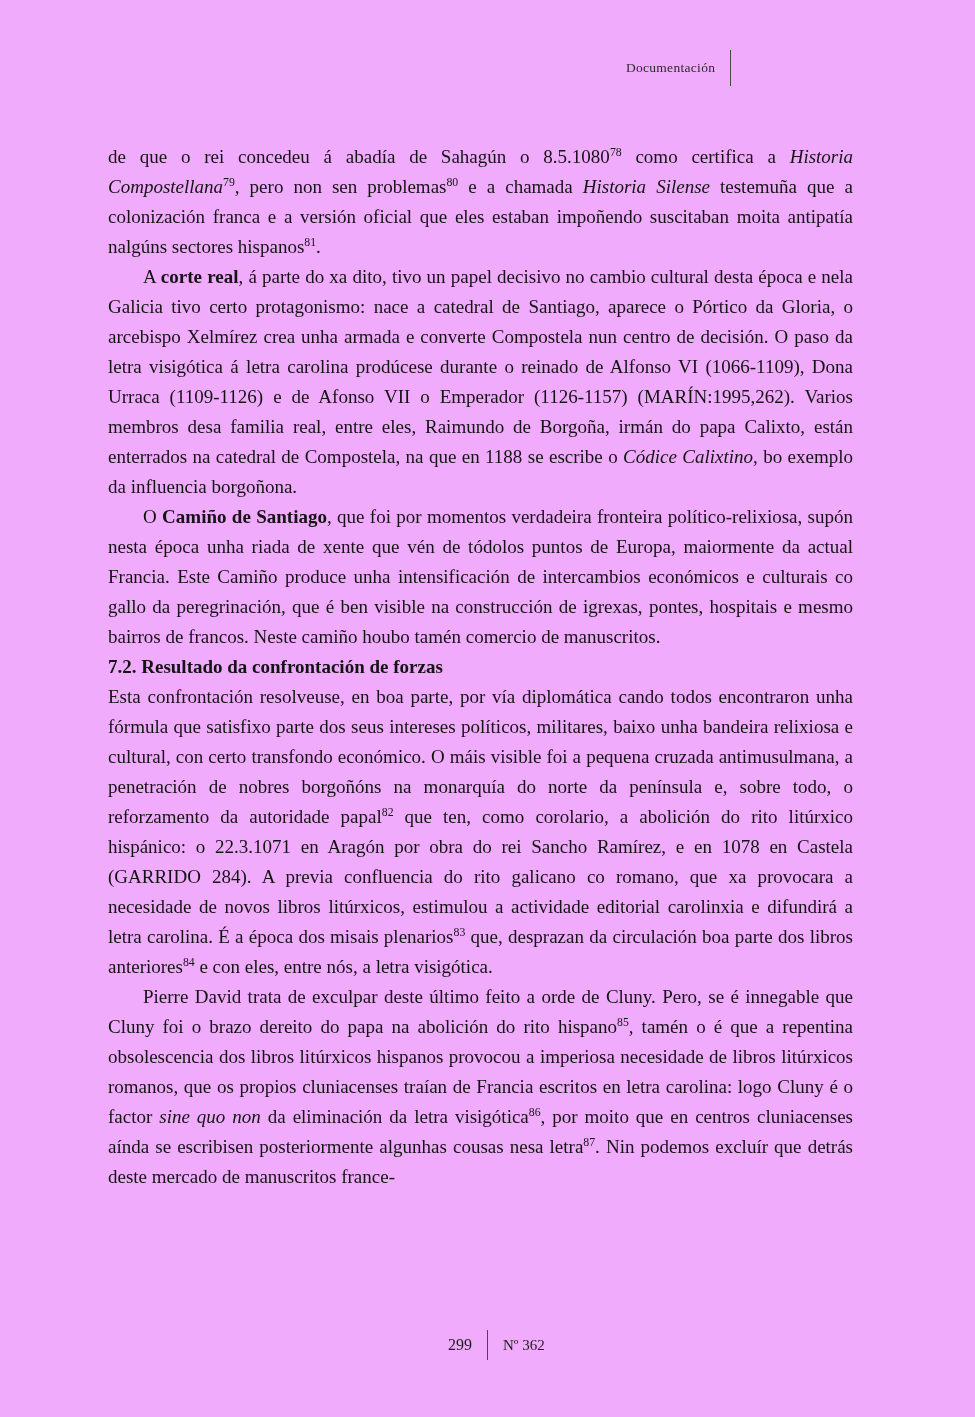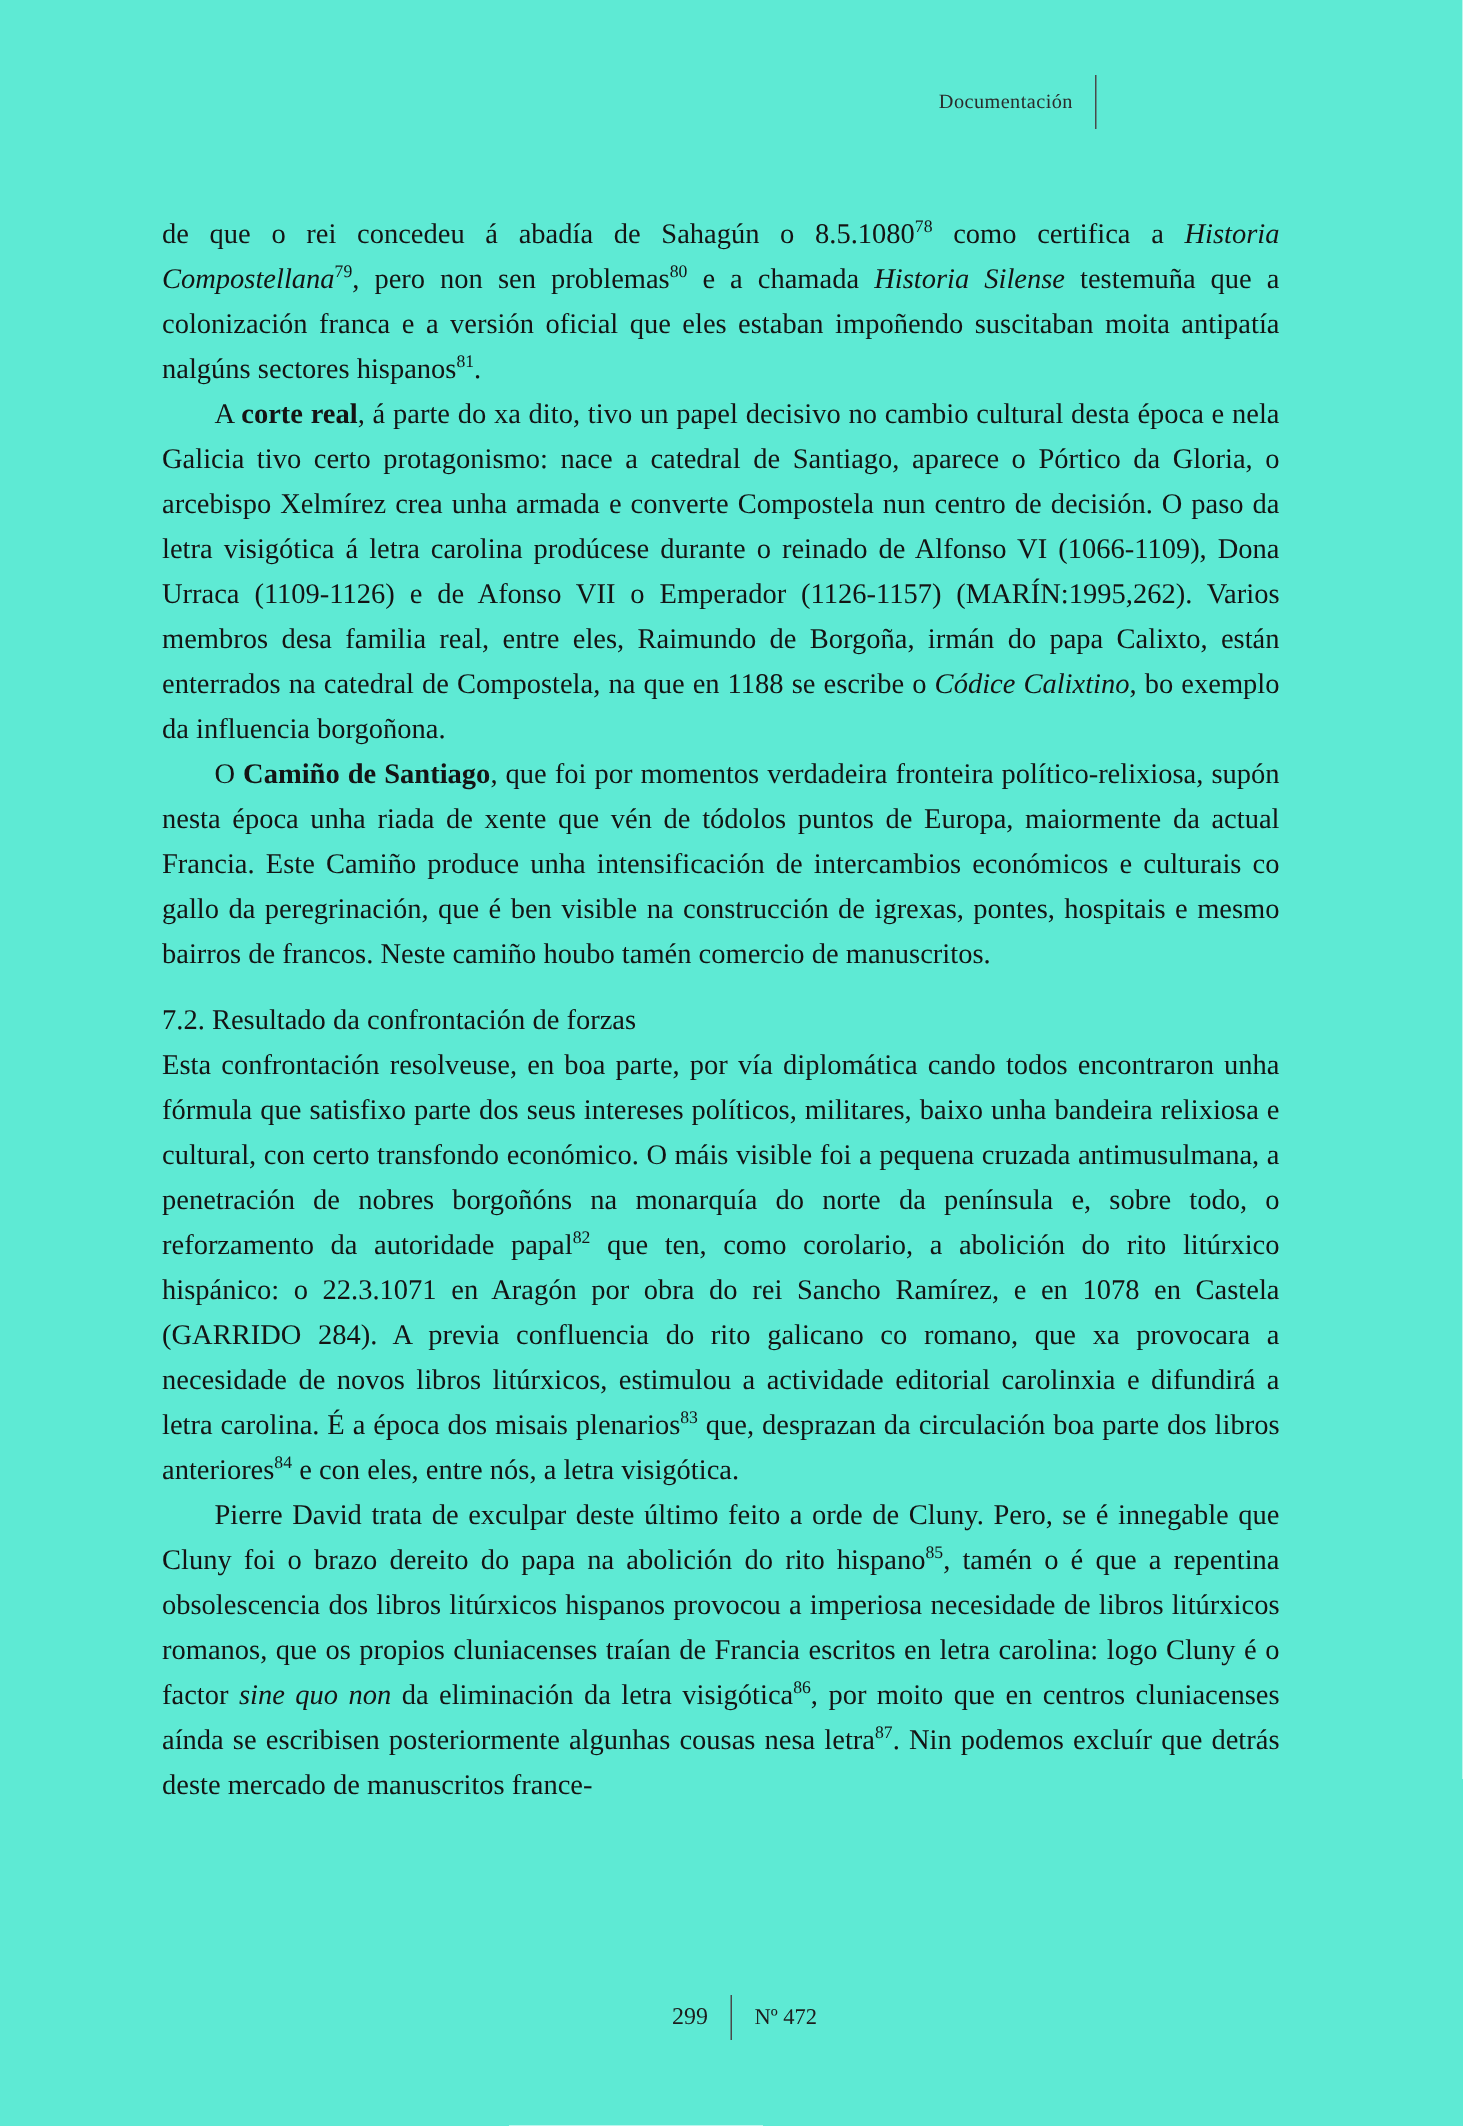--- a/index.html
+++ b/index.html
@@ -1,21 +1,21 @@
 <!DOCTYPE html>
 <html lang="gl"><head>
 <meta charset="utf-8">
 <style>
   * { margin:0; padding:0; box-sizing:border-box; }
   html, body { background:#ffffff; }
   .page {
     position:relative;
     width:975px;
     height:1417px;
-    background:#5eead4;
+    background:#f0abfc;
     font-family:"Liberation Serif","DejaVu Serif",serif;
     color:#141414;
     overflow:hidden;
   }
 
   
   .rule-row {
     position:absolute;
     left:0;
     width:100%;
@@ -55,23 +55,22 @@
   .para sup {
     font-size:0.62em;
     line-height:0;
     vertical-align:super;
   }
   .para i { font-style:italic; }
   .para b { font-weight:bold; }
   .section-heading {
     font-size:19px;
     line-height:30px;
-    font-weight:normal;
+    font-weight:bold;
     text-align:left;
-    margin-top:14px;
   }
 </style>
 </head>
 <body>
 
 <div class="page">
 
   <div class="rule-row page-header">
     <div class="half left header-section">Documentación</div>
     <div class="vrule"></div>
@@ -82,16 +81,16 @@
     <p class="para indent"><span>A </span><b>corte real</b><span>, á parte do xa dito, tivo un papel decisivo no cambio cultural desta época e nela Galicia tivo certo protagonismo: nace a catedral de Santiago, aparece o Pórtico da Gloria, o arcebispo Xelmírez crea unha armada e converte Compostela nun centro de decisión. O paso da letra visigótica á letra carolina prodúcese durante o reinado de Alfonso VI (1066-1109), Dona Urraca (1109-1126) e de Afonso VII o Emperador (1126-1157) (MARÍN:1995,262). Varios membros desa familia real, entre eles, Raimundo de Borgoña, irmán do papa Calixto, están enterrados na catedral de Compostela, na que en 1188 se escribe o </span><i>Códice Calixtino</i><span>, bo exemplo da influencia borgoñona.</span></p>
     <p class="para indent"><span>O </span><b>Camiño de Santiago</b><span>, que foi por momentos verdadeira fronteira político-relixiosa, supón nesta época unha riada de xente que vén de tódolos puntos de Europa, maiormente da actual Francia. Este Camiño produce unha intensificación de intercambios económicos e culturais co gallo da peregrinación, que é ben visible na construcción de igrexas, pontes, hospitais e mesmo bairros de francos. Neste camiño houbo tamén comercio de manuscritos.</span></p>
     <h2 class="section-heading">7.2. Resultado da confrontación de forzas</h2>
     <p class="para"><span>Esta confrontación resolveuse, en boa parte, por vía diplomática cando todos encontraron unha fórmula que satisfixo parte dos seus intereses políticos, militares, baixo unha bandeira relixiosa e cultural, con certo transfondo económico. O máis visible foi a pequena cruzada antimusulmana, a penetración de nobres borgoñóns na monarquía do norte da península e, sobre todo, o reforzamento da autoridade papal</span><sup>82</sup><span> que ten, como corolario, a abolición do rito litúrxico hispánico: o 22.3.1071 en Aragón por obra do rei Sancho Ramírez, e en 1078 en Castela (GARRIDO 284). A previa confluencia do rito galicano co romano, que xa provocara a necesidade de novos libros litúrxicos, estimulou a actividade editorial carolinxia e difundirá a letra carolina. É a época dos misais plenarios</span><sup>83</sup><span> que, desprazan da circulación boa parte dos libros anteriores</span><sup>84</sup><span> e con eles, entre nós, a letra visigótica.</span></p>
     <p class="para indent"><span>Pierre David trata de exculpar deste último feito a orde de Cluny. Pero, se é innegable que Cluny foi o brazo dereito do papa na abolición do rito hispano</span><sup>85</sup><span>, tamén o é que a repentina obsolescencia dos libros litúrxicos hispanos provocou a imperiosa necesidade de libros litúrxicos romanos, que os propios cluniacenses traían de Francia escritos en letra carolina: logo Cluny é o factor </span><i>sine quo non</i><span> da eliminación da letra visigótica</span><sup>86</sup><span>, por moito que en centros cluniacenses aínda se escribisen posteriormente algunhas cousas nesa letra</span><sup>87</sup><span>. Nin podemos excluír que detrás deste mercado de manuscritos france-</span></p>
   </div>
 
   <div class="rule-row page-footer">
     <div class="half left footer-page">299</div>
     <div class="vrule"></div>
-    <div class="half right footer-issue">Nº 472</div>
+    <div class="half right footer-issue">Nº 362</div>
   </div>
 
 </div>
 
 </body></html>

